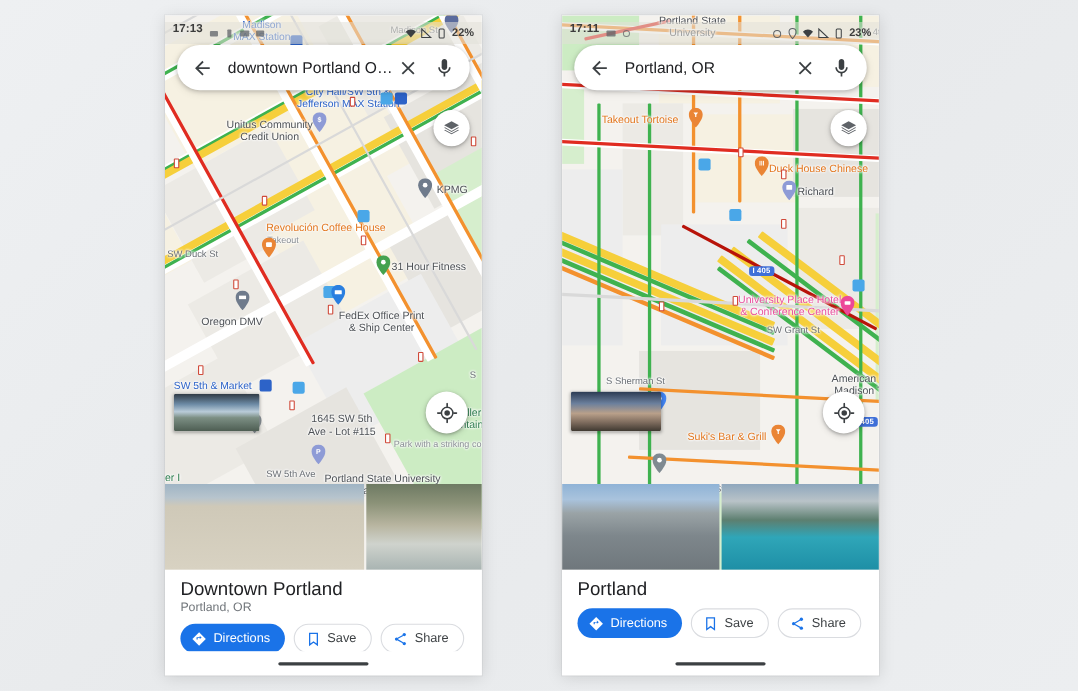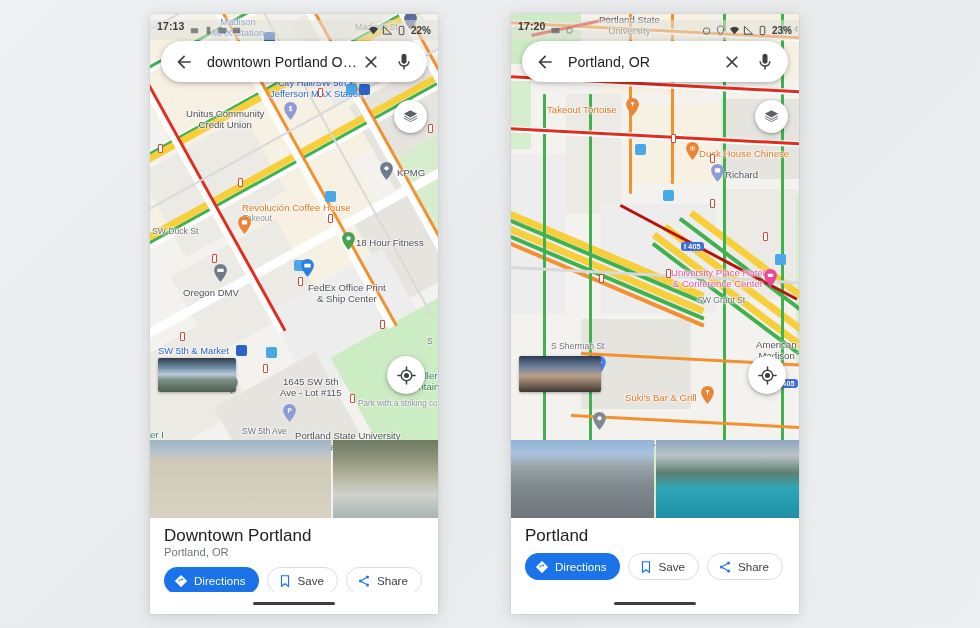--- a/index.html
+++ b/index.html
@@ -291,26 +291,26 @@
           <text x="12" y="17" font-size="12" font-weight="bold" fill="#fff" text-anchor="middle" font-family="Liberation Sans">P</text>
         </svg>
       <svg class="pin" style="left:254px; top:-2px;" viewBox="0 0 24 34">
           <path d="M12 0C5.4 0 0 5.4 0 12c0 9 12 22 12 22s12-13 12-22C24 5.4 18.6 0 12 0z" fill="#5b6b9c"></path>
         </svg>
 
       <div class="map-labels">
           <div class="lbl ctr transit" style="left: 62px; top: 2px;">Madison<br>MAX Station</div>
           <div class="lbl ctr street" style="left: 205px; top: 8px;">Madison St</div>
           <div class="lbl ctr transit" style="left: 120px; top: 63px;">City Hall/SW 5th &amp;<br>Jefferson MAX Station</div>
-          <div class="lbl ctr " style="left: 36px; top: 94px;">Unitus Community<br>Credit Union</div>
+          <div class="lbl ctr " style="left: 56px; top: 94px;">Unitus Community<br>Credit Union</div>
           <div class="lbl ctr " style="left: 247px; top: 153px;">KPMG</div>
           <div class="lbl ctr poi-o" style="left: 92px; top: 188px;">Revolución Coffee House</div>
           <div class="lbl ctr sub" style="left: 93px; top: 199px;">Takeout</div>
           <div class="lbl ctr street" style="left: 2px; top: 212px;">SW Duck St</div>
-          <div class="lbl ctr " style="left: 206px; top: 223px;">18 Hour Fitness</div>
+          <div class="lbl ctr " style="left: 206px; top: 223px;">31 Hour Fitness</div>
           <div class="lbl ctr " style="left: 33px; top: 273px;">Oregon DMV</div>
           <div class="lbl ctr " style="left: 158px; top: 268px;">FedEx Office Print<br>&amp; Ship Center</div>
           <div class="lbl ctr transit" style="left: 8px; top: 331px;">SW 5th &amp; Market</div>
           <div class="lbl ctr street" style="left: 277px; top: 322px;">S</div>
           <div class="lbl ctr park" style="left: 252px; top: 356px;">Keller<br>Fountain P</div>
           <div class="lbl ctr sub" style="left: 208px; top: 384px;">Park with a striking con</div>
           <div class="lbl ctr " style="left: 130px; top: 362px;">1645 SW 5th<br>Ave - Lot #115</div>
           <div class="lbl ctr street" style="left: 92px; top: 412px;">SW 5th Ave</div>
           <div class="lbl ctr " style="left: 145px; top: 416px;">Portland State University<br>- Richard &amp; Maurine</div>
           <div class="lbl ctr park" style="left: 0px; top: 415px;">er I</div>
@@ -542,21 +542,21 @@
       <div class="fab fab-locate">
         <svg width="19" height="19" viewBox="0 0 24 24">
           <circle cx="12" cy="12" r="3.2" fill="#3c4043"></circle>
           <circle cx="12" cy="12" r="6.6" fill="none" stroke="#3c4043" stroke-width="1.7"></circle>
           <path d="M12 1.2v3.2M12 19.6v3.2M1.2 12h3.2M19.6 12h3.2" stroke="#3c4043" stroke-width="1.9" stroke-linecap="round"></path>
         </svg>
       </div>
     </div>
 
     <div class="statusbar">
-      <span class="sb-time">17:20</span>
+      <span class="sb-time">17:11</span>
       <span class="sb-left-icons">
         <svg class="sb-ico" viewBox="0 0 24 24">
             <rect x="3" y="6" width="18" height="12" rx="1.5" fill="#5f6368"></rect>
           </svg>
         <svg class="sb-ico" viewBox="0 0 24 24">
             <circle cx="12" cy="12" r="6" fill="none" stroke="#5f6368" stroke-width="2"></circle>
           </svg>
       </span>
       <span class="sb-spacer"></span>
       <span class="sb-right">

